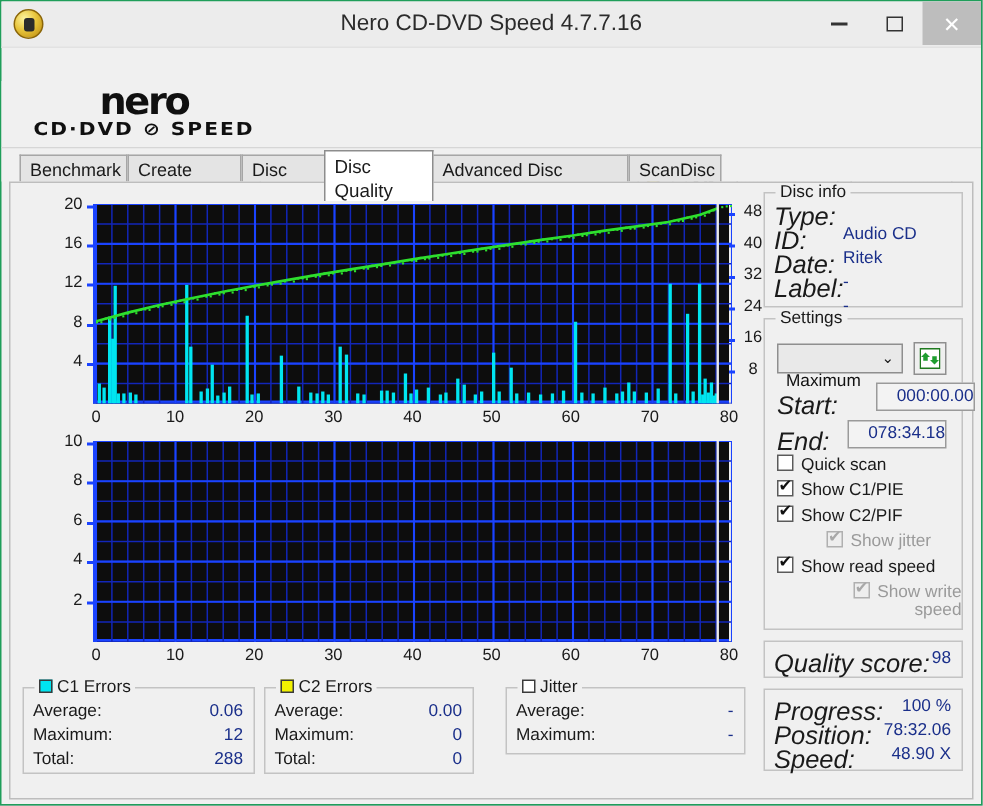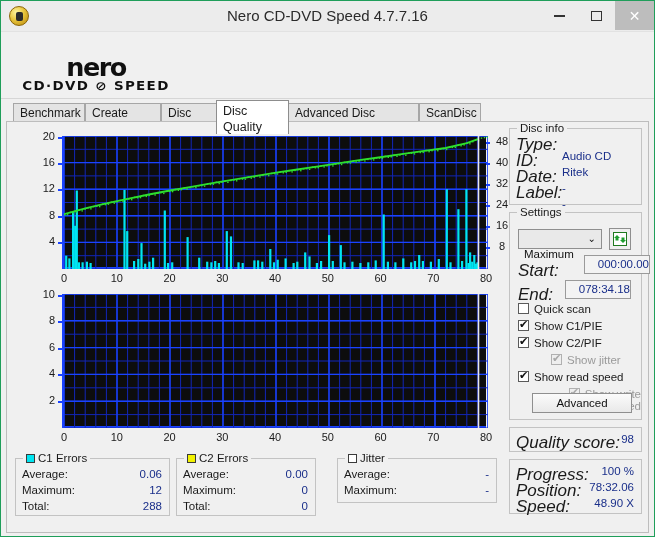--- a/index.html
+++ b/index.html
@@ -734,21 +734,20 @@
       <span class="kv" style="left:8px; top:72px;">End:</span>
       <div class="inp" style="left:55px; top:67px; width:66px;">078:34.18</div>
 
       <div class="cbrow" style="top:90px;"><span class="cb"></span><span>Quick scan</span></div>
       <div class="cbrow" style="top:107px;"><span class="cb checked"></span><span>Show C1/PIE</span></div>
       <div class="cbrow" style="top:124px;"><span class="cb checked"></span><span>Show C2/PIF</span></div>
       <div class="cbrow disabled" style="top:141px;"><span class="cb checked"></span><span>Show jitter</span></div>
       <div class="cbrow" style="top:158px;"><span class="cb checked"></span><span>Show read speed</span></div>
       <div class="cbrow disabled" style="top:175px;"><span class="cb checked"></span><span>Show write speed</span></div>
 
-      <div id="btn-advanced">Advanced</div>
     </div>
 
     <div class="grp" id="grp-quality">
       <span class="kv" style="left:6px; top:5px;">Quality score:</span>
       <span class="kvv-r" style="right:7px; top:5px;">98</span>
     </div>
 
     <div class="grp" id="grp-progress">
       <span class="kv" style="left:6px; top:5px;">Progress:</span>
       <span class="kvv-r" style="right:7px; top:5px;">100 %</span>

